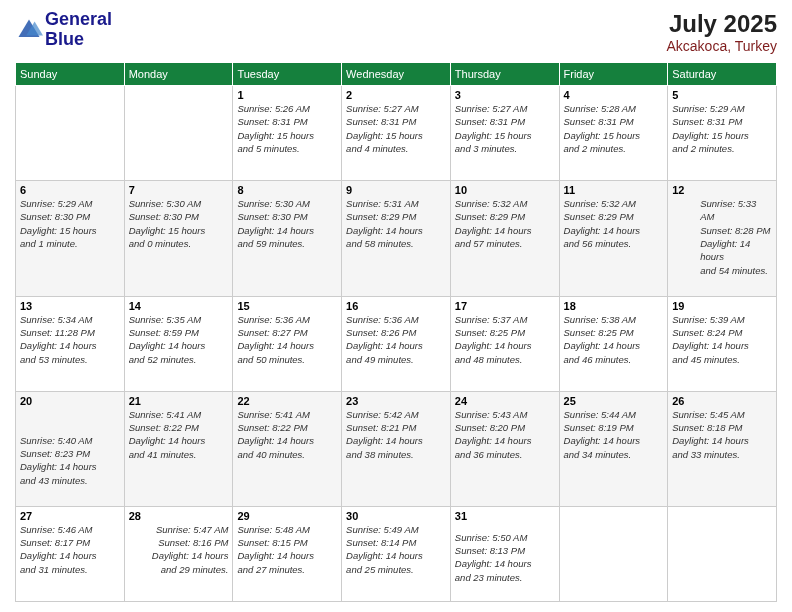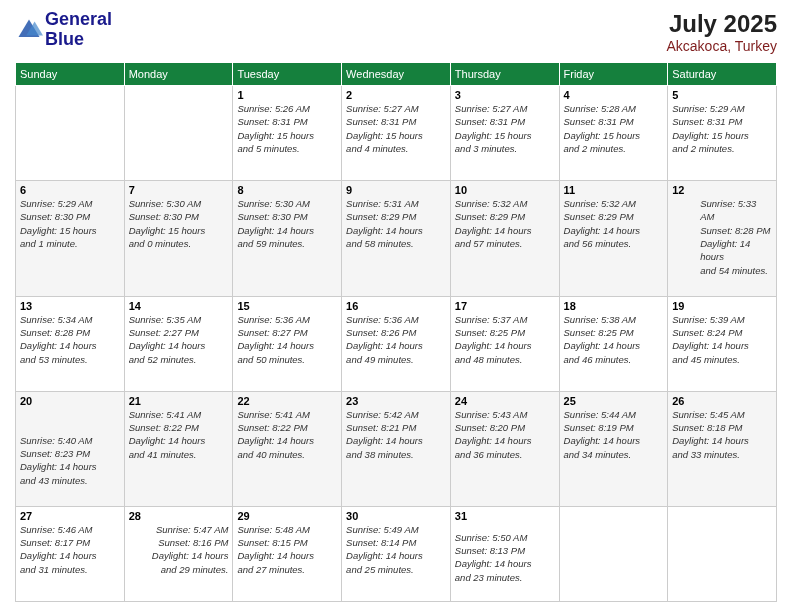--- a/index.html
+++ b/index.html
@@ -213,28 +213,28 @@
             <div class="day-info" style="white-space: pre-line; margin-left: 28px;">Sunrise: 5:33 AM
 Sunset: 8:28 PM
 Daylight: 14 hours
 and 54 minutes.</div>
           </td>
         </tr>
         <tr>
           <td>
             <span class="day-num">13</span>
             <div class="day-info" style="white-space: pre-line;">Sunrise: 5:34 AM
-Sunset: 8:28 PM
+Sunset: 11:28 PM
 Daylight: 14 hours
 and 53 minutes.</div>
           </td>
           <td>
             <span class="day-num">14</span>
             <div class="day-info" style="white-space: pre-line;">Sunrise: 5:35 AM
-Sunset: 2:27 PM
+Sunset: 8:59 PM
 Daylight: 14 hours
 and 52 minutes.</div>
           </td>
           <td>
             <span class="day-num">15</span>
             <div class="day-info" style="white-space: pre-line;">Sunrise: 5:36 AM
 Sunset: 8:27 PM
 Daylight: 14 hours
 and 50 minutes.</div>
           </td>

